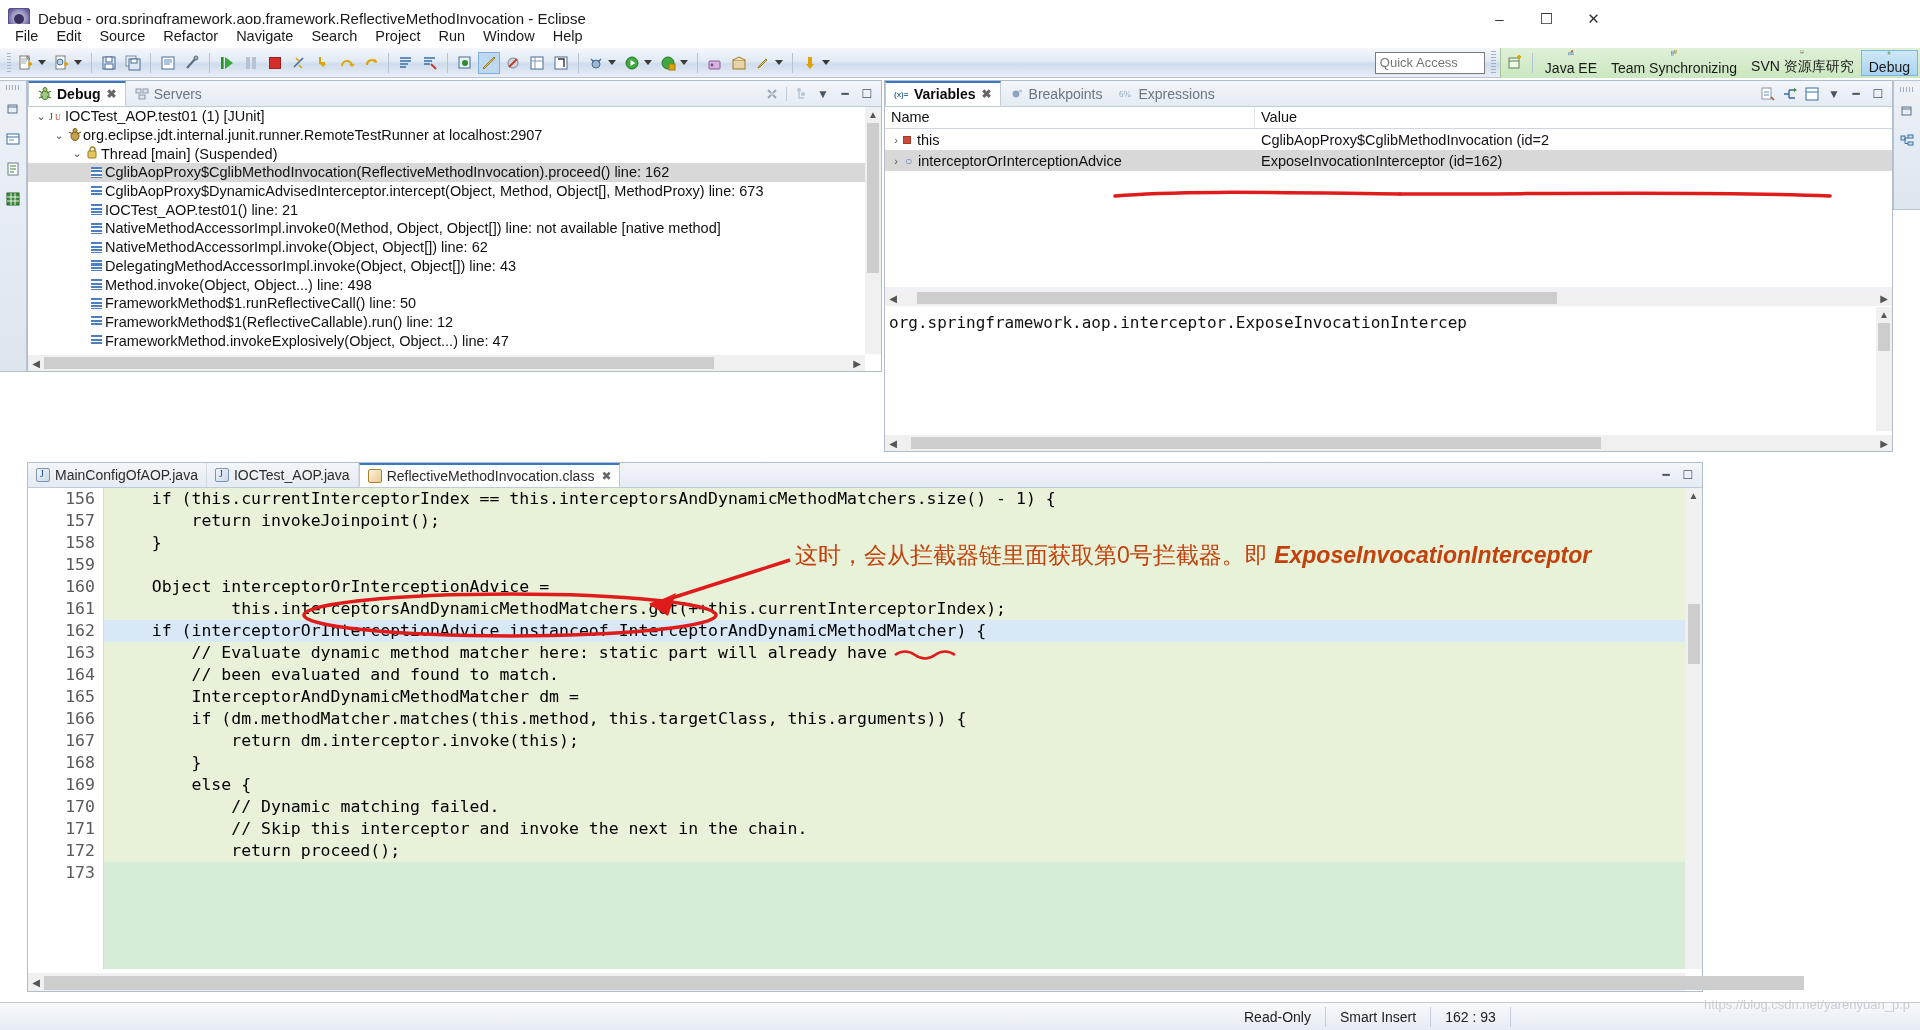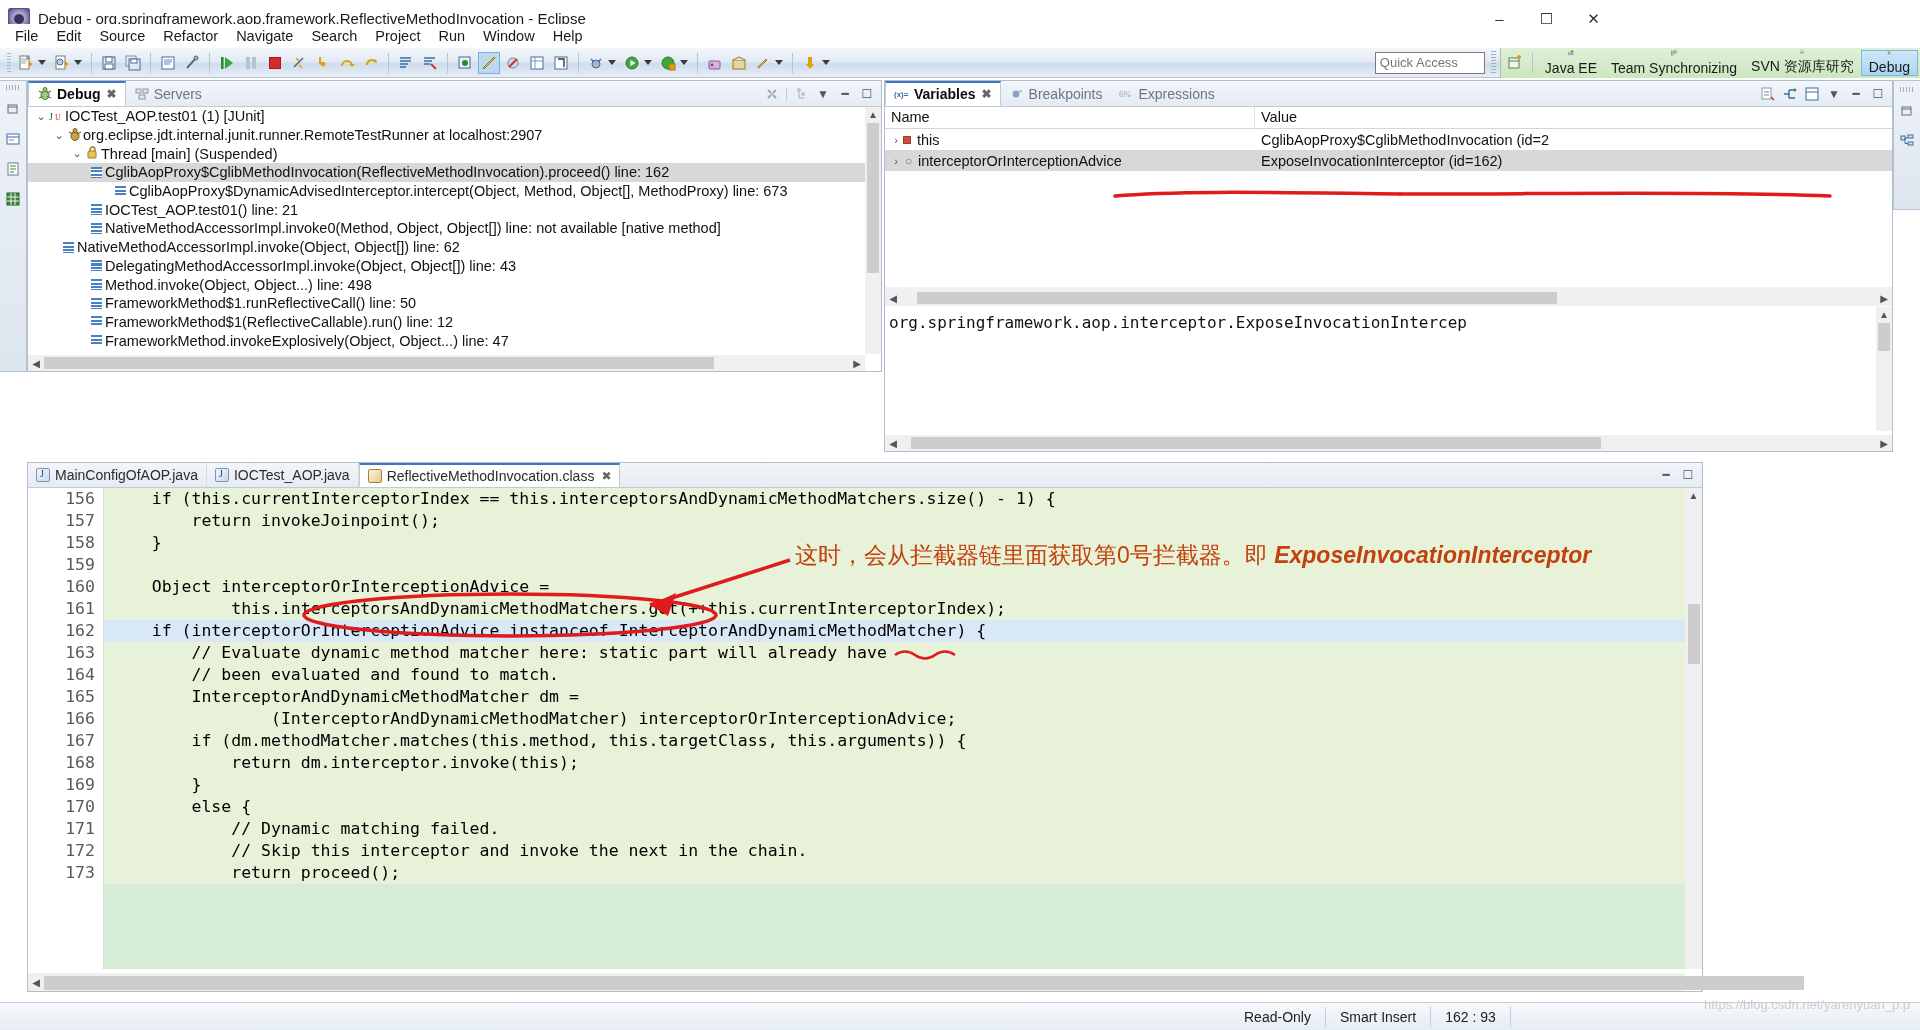--- a/index.html
+++ b/index.html
@@ -650,39 +650,39 @@
           </span>
         <span>Thread [main] (Suspended)</span>
       </div>
 
       <div class="tnode sel" style="padding-left:60px;">
         <span class="tico">
             <span class="stack-ico"></span>
           </span>
         <span>CglibAopProxy$CglibMethodInvocation(ReflectiveMethodInvocation).proceed() line: 162</span>
       </div>
-      <div class="tnode" style="padding-left:60px;margin-left:24px;">
+      <div class="tnode" style="padding-left:60px;">
         <span class="tico">
             <span class="stack-ico"></span>
           </span>
         <span>CglibAopProxy$DynamicAdvisedInterceptor.intercept(Object, Method, Object[], MethodProxy) line: 673</span>
       </div>
       <div class="tnode" style="padding-left:60px;">
         <span class="tico">
             <span class="stack-ico"></span>
           </span>
         <span>IOCTest_AOP.test01() line: 21</span>
       </div>
       <div class="tnode" style="padding-left:60px;">
         <span class="tico">
             <span class="stack-ico"></span>
           </span>
         <span>NativeMethodAccessorImpl.invoke0(Method, Object, Object[]) line: not available [native method]</span>
       </div>
-      <div class="tnode" style="padding-left:32px;">
+      <div class="tnode" style="padding-left:60px;">
         <span class="tico">
             <span class="stack-ico"></span>
           </span>
         <span>NativeMethodAccessorImpl.invoke(Object, Object[]) line: 62</span>
       </div>
       <div class="tnode" style="padding-left:60px;">
         <span class="tico">
             <span class="stack-ico"></span>
           </span>
         <span>DelegatingMethodAccessorImpl.invoke(Object, Object[]) line: 43</span>
@@ -872,21 +872,20 @@
         <div class="cline exec">    if (this.currentInterceptorIndex == this.interceptorsAndDynamicMethodMatchers.size() - 1) {</div>
         <div class="cline exec">        return invokeJoinpoint();</div>
         <div class="cline exec">    }</div>
         <div class="cline exec"></div>
         <div class="cline exec">    Object interceptorOrInterceptionAdvice =</div>
         <div class="cline exec">            this.interceptorsAndDynamicMethodMatchers.get(++this.currentInterceptorIndex);</div>
         <div class="cline current">    if (interceptorOrInterceptionAdvice instanceof InterceptorAndDynamicMethodMatcher) {</div>
         <div class="cline exec">        // Evaluate dynamic method matcher here: static part will already have</div>
         <div class="cline exec">        // been evaluated and found to match.</div>
         <div class="cline exec">        InterceptorAndDynamicMethodMatcher dm =</div>
-        <div class="cline exec">                (InterceptorAndDynamicMethodMatcher) interceptorOrInterceptionAdvice;</div>
         <div class="cline exec">        if (dm.methodMatcher.matches(this.method, this.targetClass, this.arguments)) {</div>
         <div class="cline exec">            return dm.interceptor.invoke(this);</div>
         <div class="cline exec">        }</div>
         <div class="cline exec">        else {</div>
         <div class="cline exec">            // Dynamic matching failed.</div>
         <div class="cline exec">            // Skip this interceptor and invoke the next in the chain.</div>
         <div class="cline exec">            return proceed();</div>
       </div>
     </div>
 

